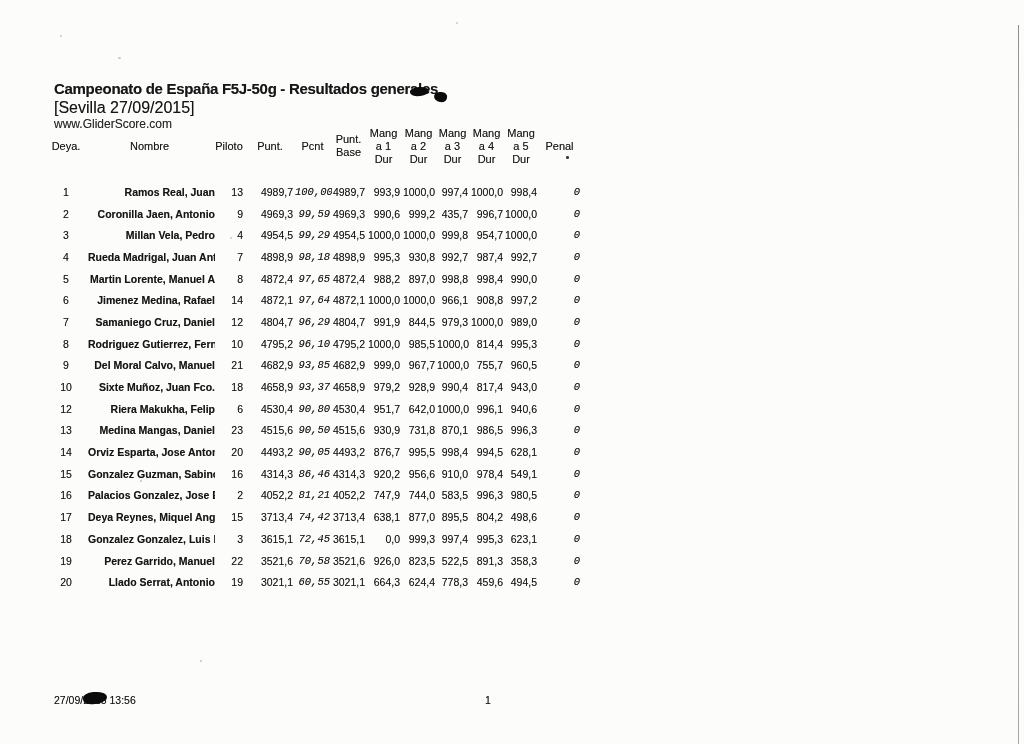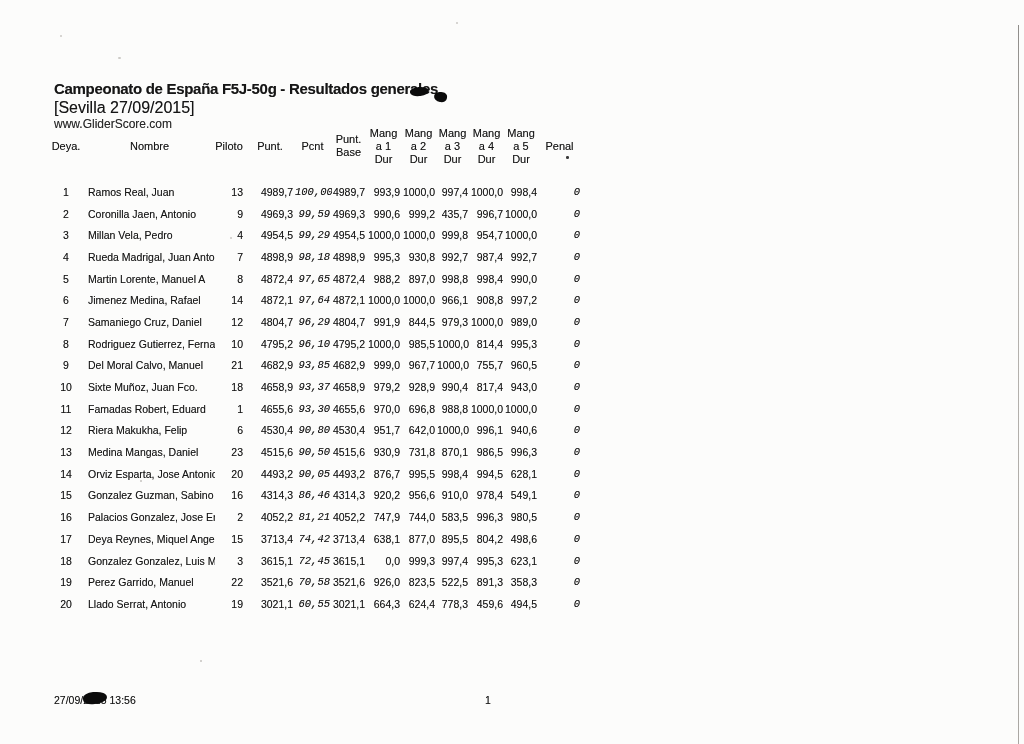--- a/index.html
+++ b/index.html
@@ -35,21 +35,21 @@
   .header-table th{
     font-weight:normal;font-size:11px;line-height:13px;
     text-align:center;vertical-align:middle;height:42px;
   }
 
   .body-table{position:absolute;left:48px;top:181px;}
   .body-table td{
     font-size:10.5px;height:21.7px;vertical-align:middle;
   }
   .c-clas{text-align:center;}
-  .body-table .c-nombre{text-align:left;padding-left:4px;}
+  .body-table .c-nombre{text-align:right;padding-left:4px;font-weight:bold;}
   .c-piloto{text-align:right;padding-right:4px;}
   .c-punt,.c-pcnt,.c-punt_base,
   .c-mang1,.c-mang2,.c-mang3,.c-mang4,.c-mang5{text-align:right;padding-right:2px;}
   .c-penal{text-align:right;padding-right:5px;}
   .body-table .c-pcnt,.body-table .c-penal{font-style:italic;font-family:Liberation Mono, monospace;}
 
   .footer-date{
     position:absolute;left:54px;top:694px;
     font-size:10.5px;white-space:nowrap;
   }
@@ -265,34 +265,20 @@
           <td class="c-pcnt">93,37</td>
           <td class="c-punt_base">4658,9</td>
           <td class="c-mang1">979,2</td>
           <td class="c-mang2">928,9</td>
           <td class="c-mang3">990,4</td>
           <td class="c-mang4">817,4</td>
           <td class="c-mang5">943,0</td>
           <td class="c-penal">0</td>
         </tr>
         <tr>
-          <td class="c-clas">11</td>
-          <td class="c-nombre">Famadas Robert, Eduard</td>
-          <td class="c-piloto">1</td>
-          <td class="c-punt">4655,6</td>
-          <td class="c-pcnt">93,30</td>
-          <td class="c-punt_base">4655,6</td>
-          <td class="c-mang1">970,0</td>
-          <td class="c-mang2">696,8</td>
-          <td class="c-mang3">988,8</td>
-          <td class="c-mang4">1000,0</td>
-          <td class="c-mang5">1000,0</td>
-          <td class="c-penal">0</td>
-        </tr>
-        <tr>
           <td class="c-clas">12</td>
           <td class="c-nombre">Riera Makukha, Felip</td>
           <td class="c-piloto">6</td>
           <td class="c-punt">4530,4</td>
           <td class="c-pcnt">90,80</td>
           <td class="c-punt_base">4530,4</td>
           <td class="c-mang1">951,7</td>
           <td class="c-mang2">642,0</td>
           <td class="c-mang3">1000,0</td>
           <td class="c-mang4">996,1</td>

